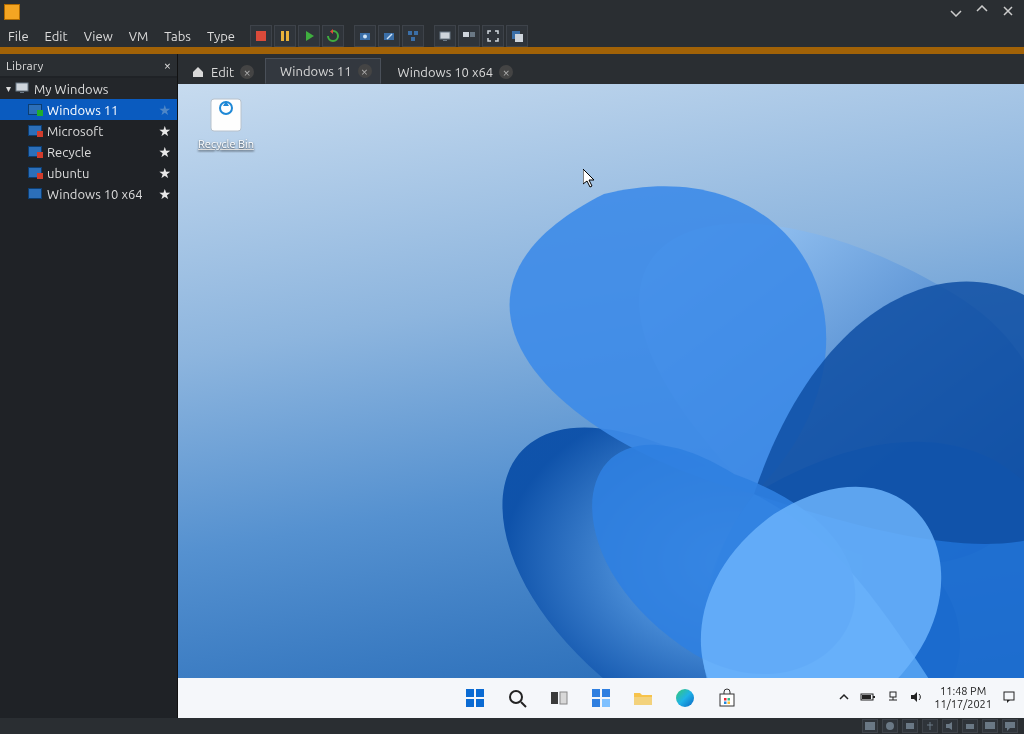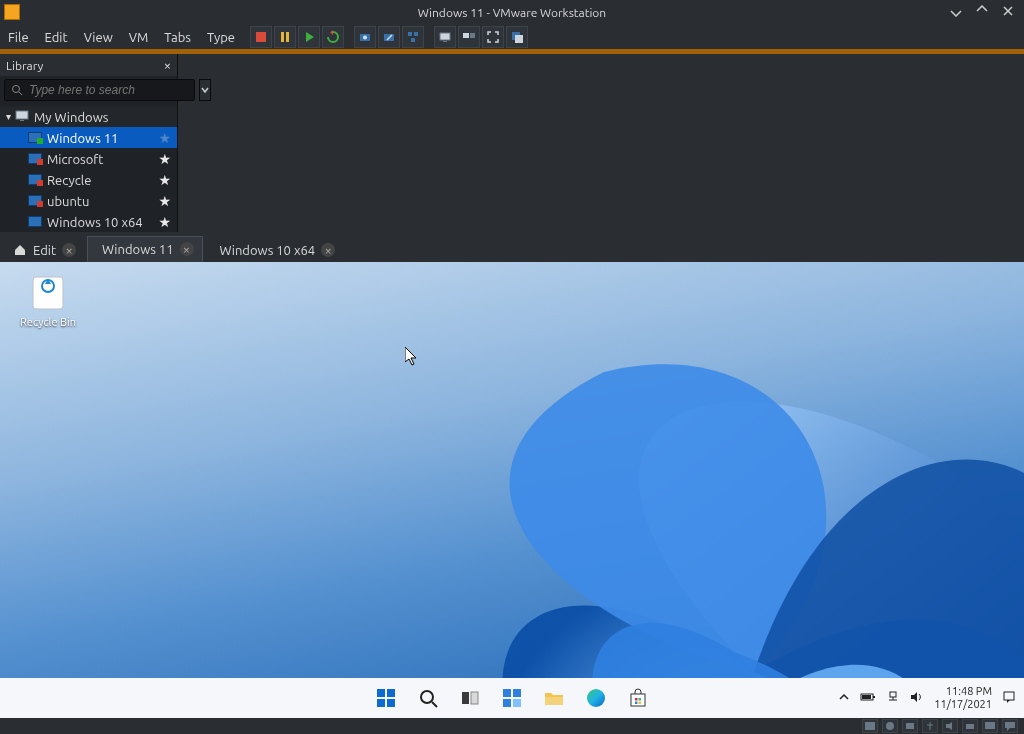--- a/index.html
+++ b/index.html
@@ -4,29 +4,29 @@
 <style>
   html,body{margin:0;padding:0;width:1024px;height:734px;overflow:hidden;font-family:"Segoe UI","Ubuntu",Arial,sans-serif;background:#2a2e32;color:#dcdcdc;}
   * { box-sizing:border-box; }
   
   .titlebar{height:24px;background:#2a2e32;display:flex;align-items:center;position:relative;}
   .titlebar .app-icon{width:16px;height:16px;background:#f4a522;margin:0 4px;border:1px solid #b06a00;}
   .titlebar .title{position:absolute;left:0;right:0;text-align:center;font-size:12px;color:#d8d8d8;}
   .titlebar .win-controls{margin-left:auto;display:flex;gap:14px;padding-right:10px;font-size:13px;color:#ccc;}
   .titlebar .win-controls span{cursor:pointer;}
   
-  .menurow{height:30px;background:#2a2e32;display:flex;align-items:center;border-bottom:5px solid #a16207;}
+  .menurow{height:30px;background:#2a2e32;display:flex;align-items:center;border-bottom:7px solid #a16207;}
   .menurow .menu{display:flex;}
   .menurow .menu div{padding:0 8px;font-size:13px;color:#dcdcdc;cursor:pointer;}
   .toolbar{display:flex;align-items:center;margin-left:6px;}
   .tbtn{width:22px;height:22px;margin:0 1px;display:flex;align-items:center;justify-content:center;border:1px solid #3e434a;background:#2f343a;cursor:pointer;}
   .tbtn svg{display:block;}
   .tsep{width:8px;}
   
-  .main{display:flex;height:664px;flex-direction:column;}
+  .main{display:flex;height:664px;}
   
   .sidebar{width:178px;background:#1f2226;display:flex;flex-direction:column;border-right:1px solid #111;}
   .lib-header{height:22px;display:flex;align-items:center;justify-content:space-between;padding:0 6px;font-size:12px;background:#2a2e32;}
   .lib-header .x{cursor:pointer;font-size:13px;}
   .lib-search{display:flex;align-items:center;padding:3px 4px;gap:4px;background:#1f2226;}
   .lib-search .sbox{flex:1;display:flex;align-items:center;background:#16181b;border:1px solid #0a0a0a;border-radius:2px;height:22px;padding:0 6px;}
   .lib-search .sbox svg{margin-right:4px;}
   .lib-search input{flex:1;background:transparent;border:none;outline:none;color:#808080;font-size:12px;font-style:italic;}
   .lib-search .arrowbtn{width:22px;height:22px;background:#2b2f34;border:1px solid #0a0a0a;display:flex;align-items:center;justify-content:center;cursor:pointer;}
   .tree{padding-top:2px;font-size:13px;}
@@ -47,39 +47,38 @@
   .content{flex:1;display:flex;flex-direction:column;background:#2a2e32;}
   .tabs{height:30px;display:flex;align-items:flex-end;background:#2a2e32;padding-left:4px;}
   .tab{display:flex;align-items:center;height:26px;padding:0 8px;margin-right:2px;font-size:13px;color:#d8d8d8;border:1px solid transparent;border-bottom:none;cursor:pointer;gap:6px;}
   .tab.active{background:#33383f;border-color:#4a5059;border-bottom:1px solid #33383f;}
   .tab .tico{display:flex;}
   .tab .tclose{font-size:13px;color:#aaa;background:#444;border-radius:50%;width:14px;height:14px;display:flex;align-items:center;justify-content:center;}
   
   .guest{flex:1;position:relative;background:linear-gradient(170deg,#c7dbef 0%,#8db5de 35%,#5591d0 60%,#2f72bc 85%,#1e5ca4 100%);overflow:hidden;}
   .bloom{position:absolute;right:-180px;top:60px;width:900px;height:700px;}
   .desktop-icons{position:absolute;left:10px;top:8px;}
-  .dicon{width:76px;text-align:center;margin-bottom:16px;cursor:pointer;}
+  .dicon{width:76px;text-align:center;margin-bottom:16px;cursor:pointer;text-decoration:underline;}
   .dicon .dimg{width:44px;height:44px;margin:0 auto 2px;display:flex;align-items:center;justify-content:center;}
   .dicon .dlabel{font-size:11px;color:#fff;text-shadow:0 1px 2px rgba(0,0,0,.8);line-height:1.15;}
   .cursor{position:absolute;left:405px;top:85px;}
   
   .wtaskbar{position:absolute;bottom:0;left:0;right:0;height:40px;background:#f5f7fa;display:flex;align-items:center;}
   .wtaskbar .center{position:absolute;left:50%;transform:translateX(-50%);display:flex;gap:18px;}
   .wtaskbar .titem{width:24px;height:24px;display:flex;align-items:center;justify-content:center;cursor:pointer;}
   .wtaskbar .tray{position:absolute;right:8px;display:flex;align-items:center;gap:10px;font-size:11px;color:#222;}
-  .wtaskbar .tray .clock{text-align:right;line-height:1.15;}
+  .wtaskbar .tray .clock{text-align:center;line-height:1.15;}
   .vmw-status{display:flex;align-items:center;justify-content:flex-end;gap:4px;padding-right:6px;height:16px;background:#2a2e32;font-size:11px;color:#9a9a9a;}
   .vmw-status .sico{width:16px;height:14px;display:flex;align-items:center;justify-content:center;border:1px solid #3e434a;background:#2f343a;}
 </style>
 </head>
 <body>
 
 <div class="titlebar">
   <div class="app-icon"></div>
-  <div class="title">Windows 11 - VMware Workstation</div>
   <div class="win-controls">
     <span><svg width="12" height="12">
           <path d="M1 6 L6 11 L11 6" stroke="#ccc" fill="none" stroke-width="1.5"></path>
         </svg></span>
     <span><svg width="12" height="12">
           <path d="M1 6 L6 1 L11 6" stroke="#ccc" fill="none" stroke-width="1.5"></path>
         </svg></span>
     <span><svg width="12" height="12">
           <path d="M2 2 L10 10 M10 2 L2 10" stroke="#ccc" stroke-width="1.5"></path>
         </svg></span>
@@ -164,34 +163,20 @@
       </div>
   </div>
 </div>
 
 <div class="main">
 
   <div class="sidebar">
     <div class="lib-header">
       <span>Library</span>
       <span class="x">×</span>
-    </div>
-    <div class="lib-search">
-      <div class="sbox">
-        <svg width="12" height="12">
-            <circle cx="5" cy="5" r="3.5" stroke="#888" fill="none"></circle>
-            <line x1="8" y1="8" x2="11" y2="11" stroke="#888"></line>
-          </svg>
-        <input placeholder="Type here to search" style="">
-      </div>
-      <div class="arrowbtn">
-          <svg width="10" height="10">
-            <path d="M2 3 L5 7 L8 3" stroke="#ccc" fill="none" stroke-width="1.5"></path>
-          </svg>
-        </div>
     </div>
     <div class="tree">
       <div class="node root">
         <span class="caret">▾</span>
         <span class="monico"><svg width="14" height="12">
               <rect x="1" y="1" width="12" height="8" fill="#cfd5dc" stroke="#6a7885"></rect>
               <rect x="5" y="10" width="4" height="1" fill="#6a7885"></rect>
             </svg></span>
         <span>My Windows</span>
       </div>

